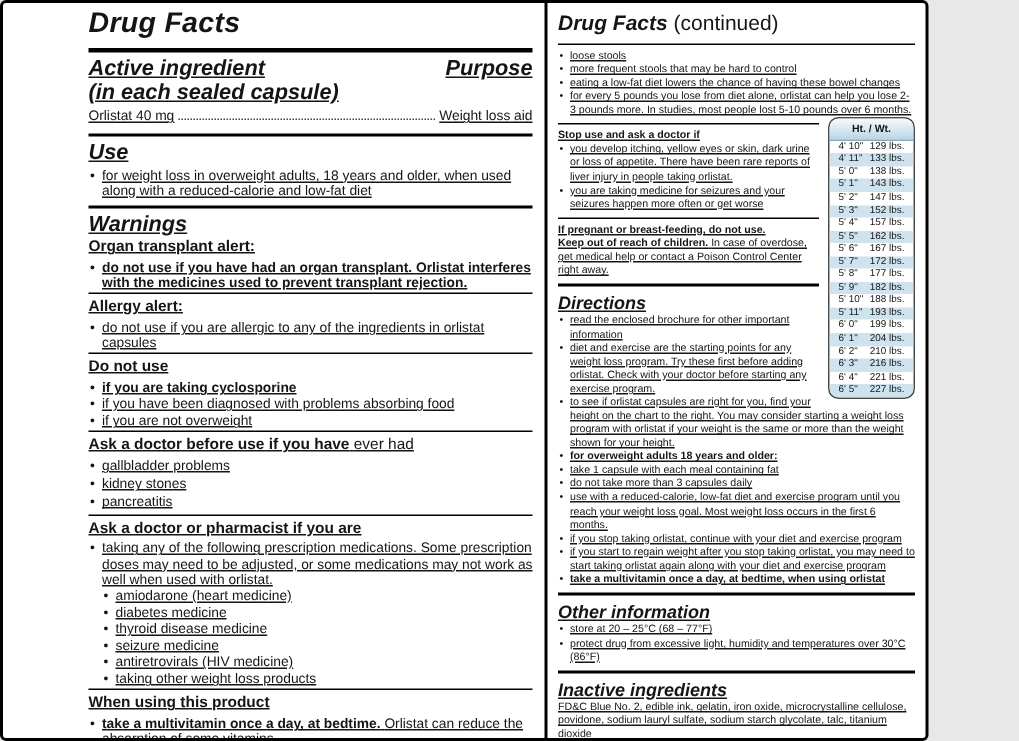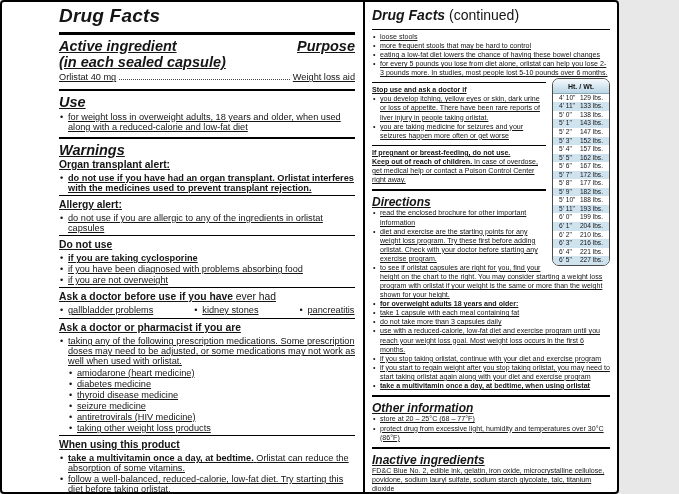--- a/index.html
+++ b/index.html
@@ -27,21 +27,21 @@
   .rule { border-top:1px solid #000; margin:2px 0; display:flow-root; }
   .rule.thick { border-top-width:2.5px; }
   .rule.xthick { border-top-width:3px; }
   .rule.med { border-top-width:1.5px; }
   .sec { padding:1px 0 2px 0;text-decoration:underline; }
   .lbl { font-weight:bold; font-size:10.3px; line-height:1.15; padding:1px 0; }
   .b { position:relative; padding-left:9px; margin:1px 0; }
   .b::before { content:"•"; position:absolute; left:1px; }
   .sb { margin-left:9px; }
   .bold { font-weight:bold; }
-  .inline-bullets { display:flex; gap:0 40px; flex-wrap:wrap; }
+  .inline-bullets { display:flex; gap:0 11px; flex-wrap:wrap;flex-direction:column; }
   .inline-bullets .b { margin:1px 0; }
   .ai-row { display:flex; justify-content:space-between; align-items:flex-start; }
   .dotrow { display:flex; align-items:flex-end; padding:2px 0 3px 0; }
   .dotrow .leader { flex:1 1 auto; border-bottom:1.6px dotted #444; margin:0 3px 2px 3px; }
   
   .r-title { font-size:14px; padding:1px 0 2px 0; }
   .r-title .dft { font-weight:bold; font-style:italic; }
   .rh { font-size:12px; font-weight:bold; font-style:italic; line-height:1.2; padding:1px 0 0 0; }
   .col-r .b { padding-left:8px; margin:0; }
   .col-r .lbl { font-size:7.1px; padding:0; line-height:1.28; }

